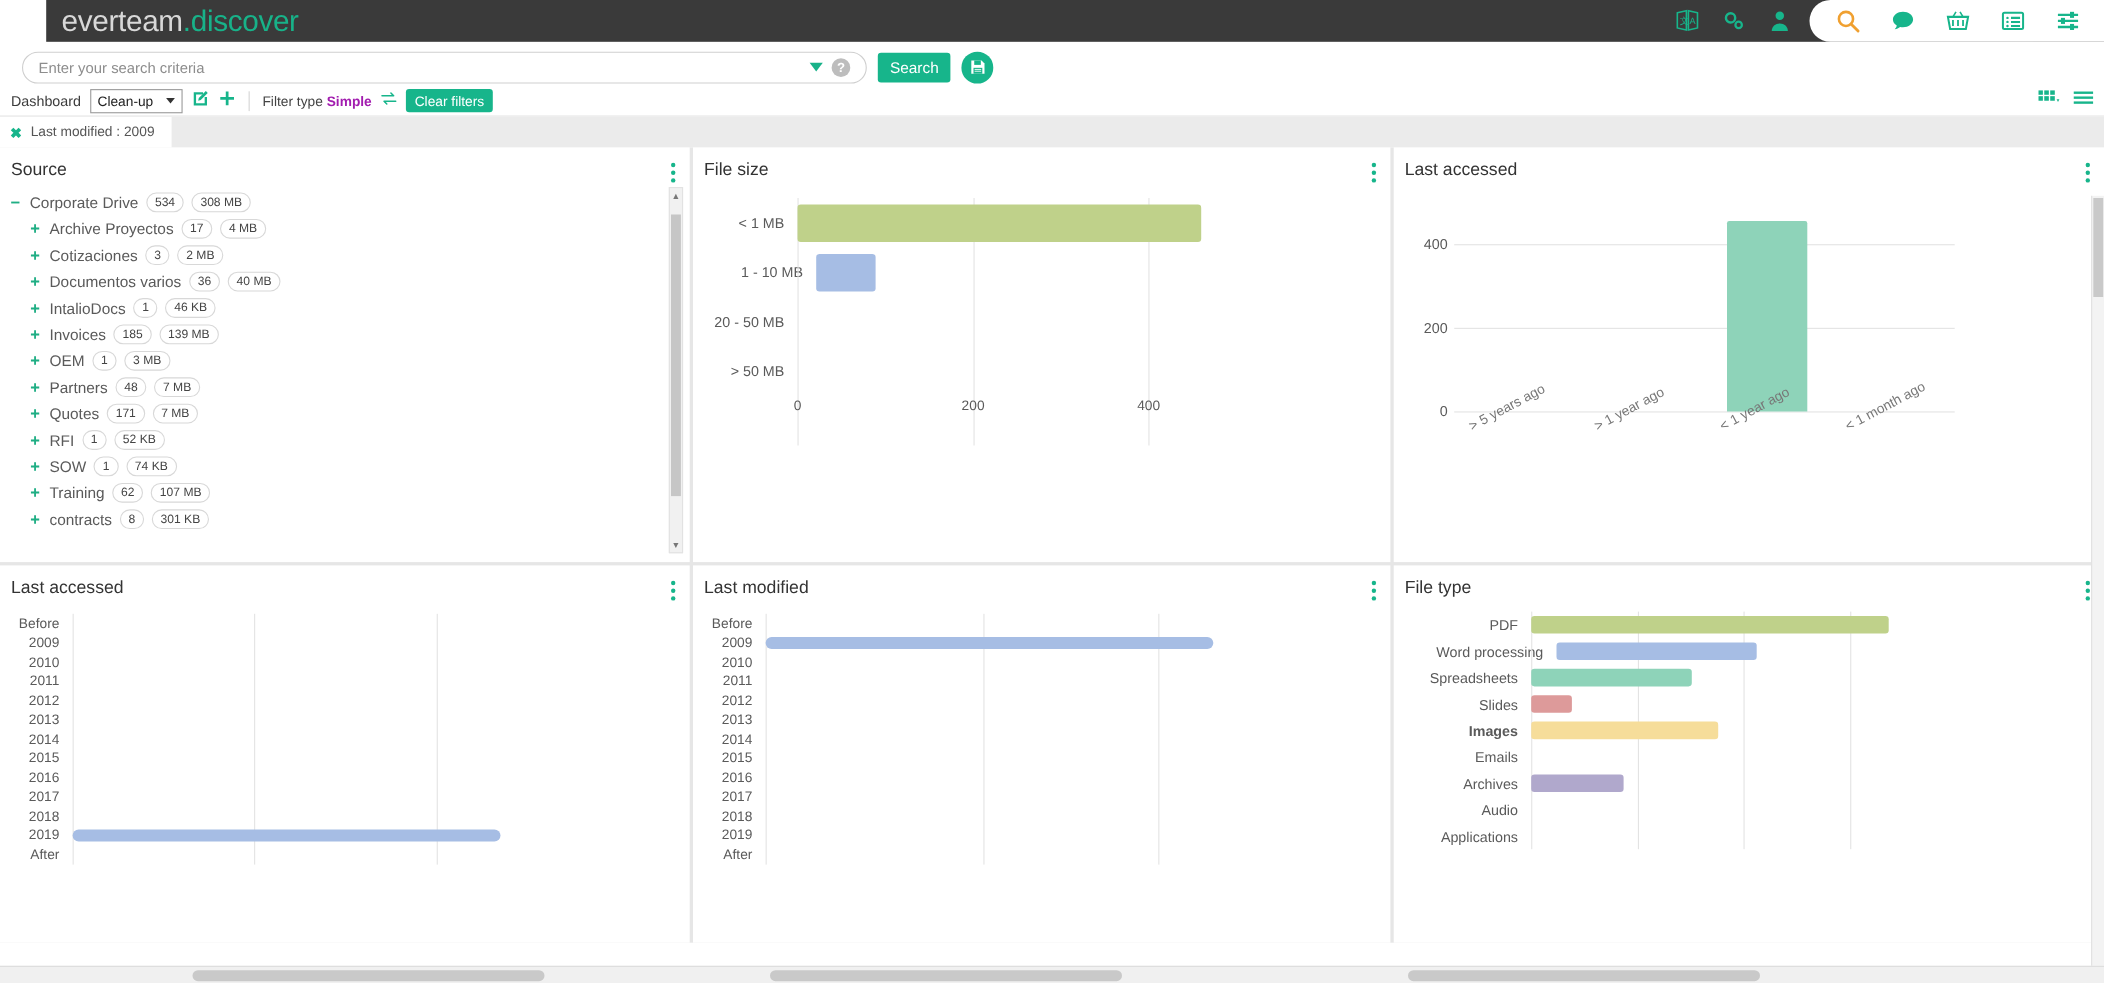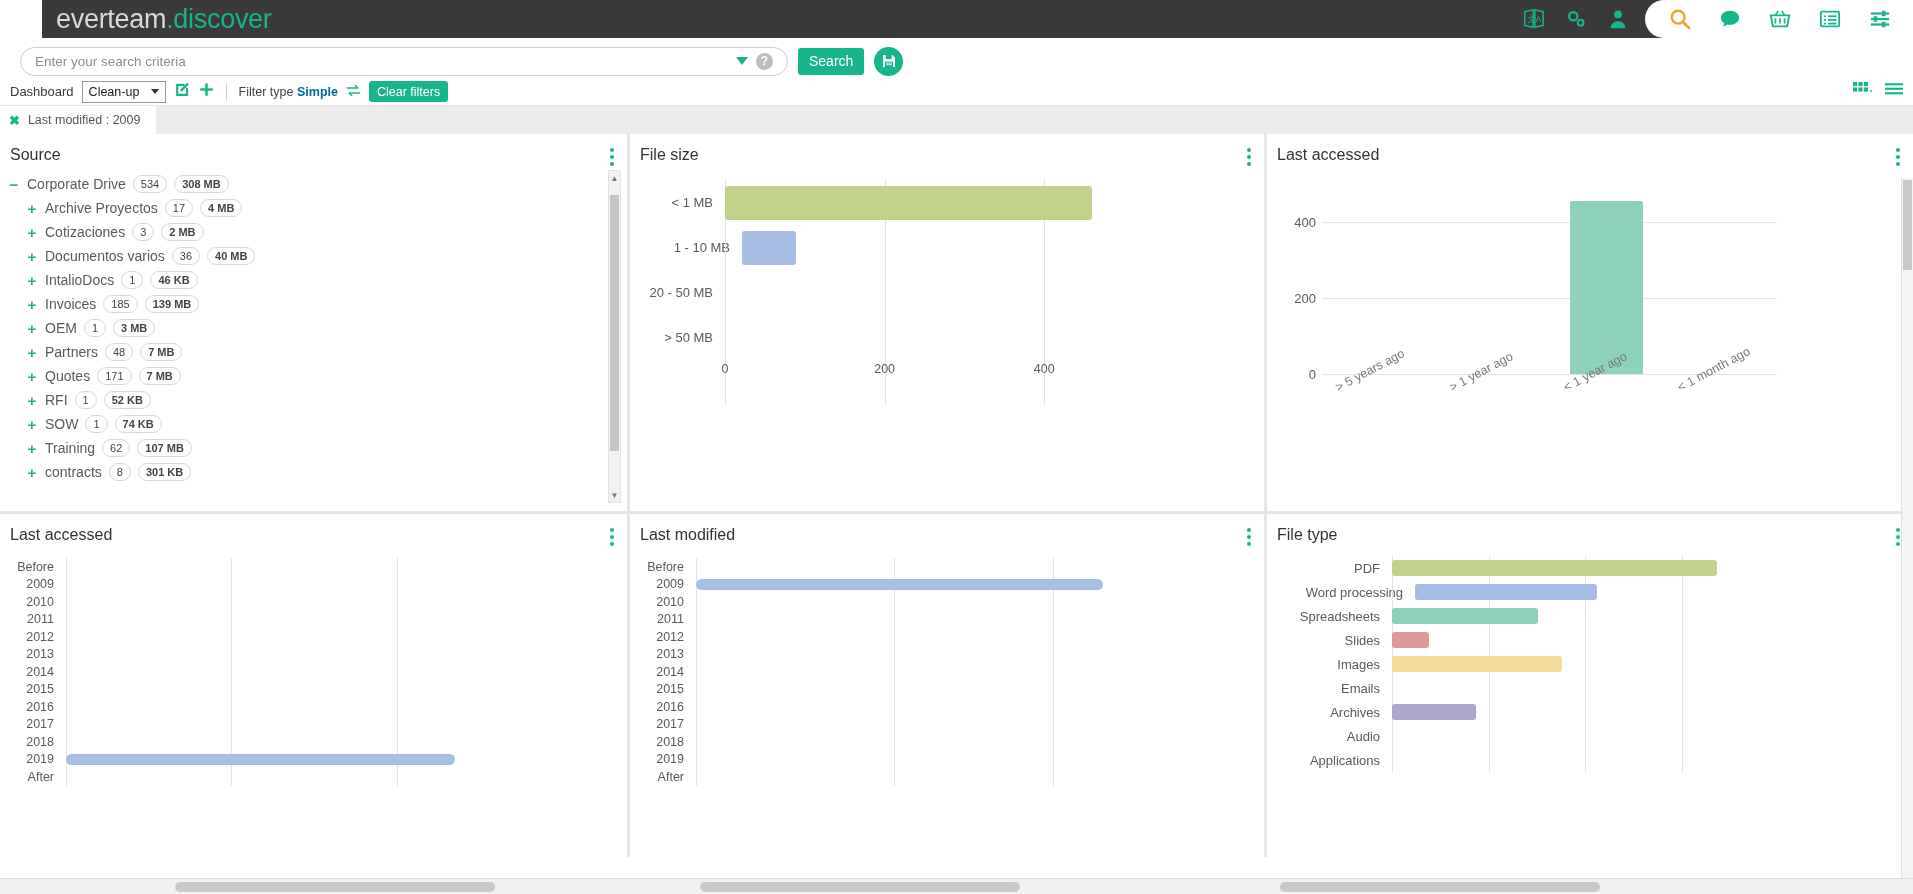--- a/index.html
+++ b/index.html
@@ -124,21 +124,21 @@
   }
   .dash-select .tri {
     position: absolute; right: 6px;
     width: 0; height: 0;
     border-left: 4px solid transparent;
     border-right: 4px solid transparent;
     border-top: 5px solid #333;
   }
   .vsep { width: 1px; height: 18px; background: #d5d5d5; margin: 0 4px; }
   .ftype { font-size: 12.5px; color: #444; }
-  .ftype b { color: #0369a1; }
+  .ftype b { color: #a21caf; }
   .btn-clear {
     background: #17b58b; color: #fff;
     border: none; border-radius: 3px;
     height: 21px; padding: 0 8px;
     font-size: 12.5px; cursor: pointer;
     font-family: "Liberation Sans", sans-serif;
   }
   .grid-toggles {
     position: absolute; right: 10px;
     display: flex; align-items: center; gap: 12px;
@@ -212,21 +212,21 @@
   .tgl {
     color: #1fae84; font-size: 15px; font-weight: bold;
     width: 12px; text-align: center; line-height: 1;
   }
   .tlabel { color: #5a5a5a; }
   .badge {
     border: 1px solid #d8d8d8; border-radius: 11px;
     padding: 1px 7px; font-size: 11px; color: #444;
     background: #fff; line-height: 14px;
   }
-  .badge.sz { font-weight: bold; }
+  .badge.sz { font-weight: normal; }
 
   
   .hchart { position: relative; padding: 14px 18px 0 0; }
   .hrow { display: flex; align-items: center; }
   .hlab {
     text-align: right; font-size: 13px; color: #5a5a5a;
     padding-right: 12px; flex: 0 0 auto;
   }
   .htrack { position: relative; flex: 1 1 auto; }
   .hbar { height: 30px; border-radius: 3px; }
@@ -754,21 +754,21 @@
             <div class="htrack" style="width: 345px; flex: 0 0 auto;">
               <div class="hbar" style="height: 16px; width: 145.886px; background: rgb(142, 211, 185);"></div>
             </div>
           </div>
           <div class="hrow" style="height: 24px;">
             <div class="hlab" style="width: 125px;">Slides</div>
             <div class="htrack" style="width: 345px; flex: 0 0 auto;">
               <div class="hbar" style="height: 16px; width: 37.4571px; background: rgb(221, 154, 154);"></div>
             </div>
           </div>
-          <div class="hrow" style="height: 24px;">
+          <div class="hrow" style="height: 24px; font-weight: bold;">
             <div class="hlab" style="width: 125px;">Images</div>
             <div class="htrack" style="width: 345px; flex: 0 0 auto;">
               <div class="hbar" style="height: 16px; width: 169.543px; background: rgb(246, 221, 154);"></div>
             </div>
           </div>
           <div class="hrow" style="height: 24px;">
             <div class="hlab" style="width: 125px;">Emails</div>
             <div class="htrack" style="width: 345px; flex: 0 0 auto;"></div>
           </div>
           <div class="hrow" style="height: 24px;">

